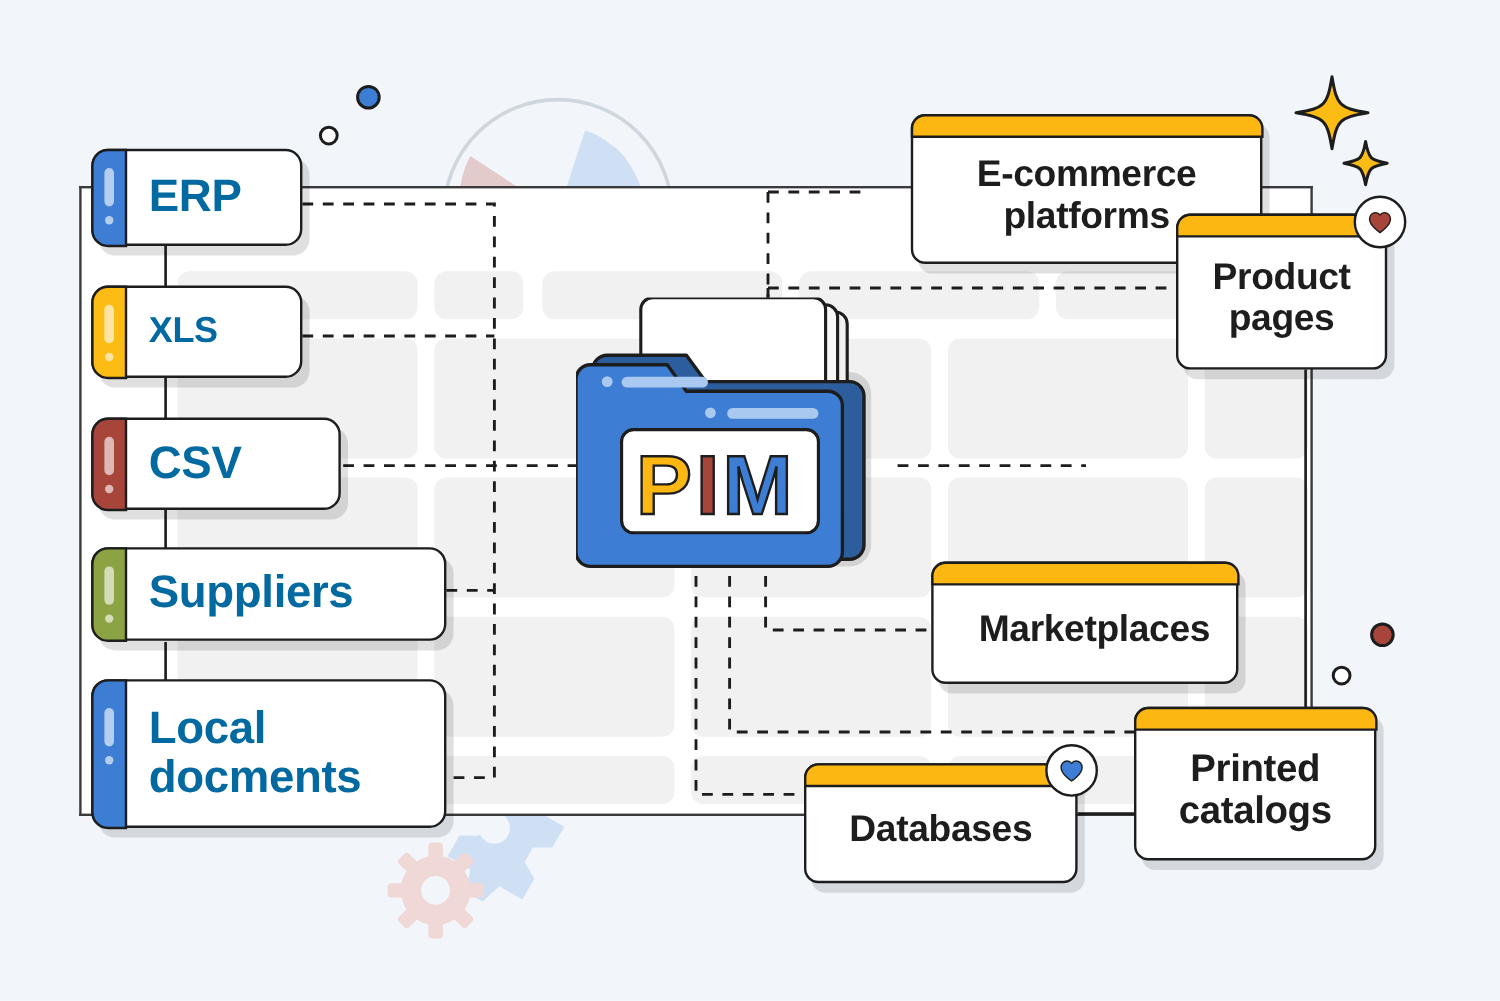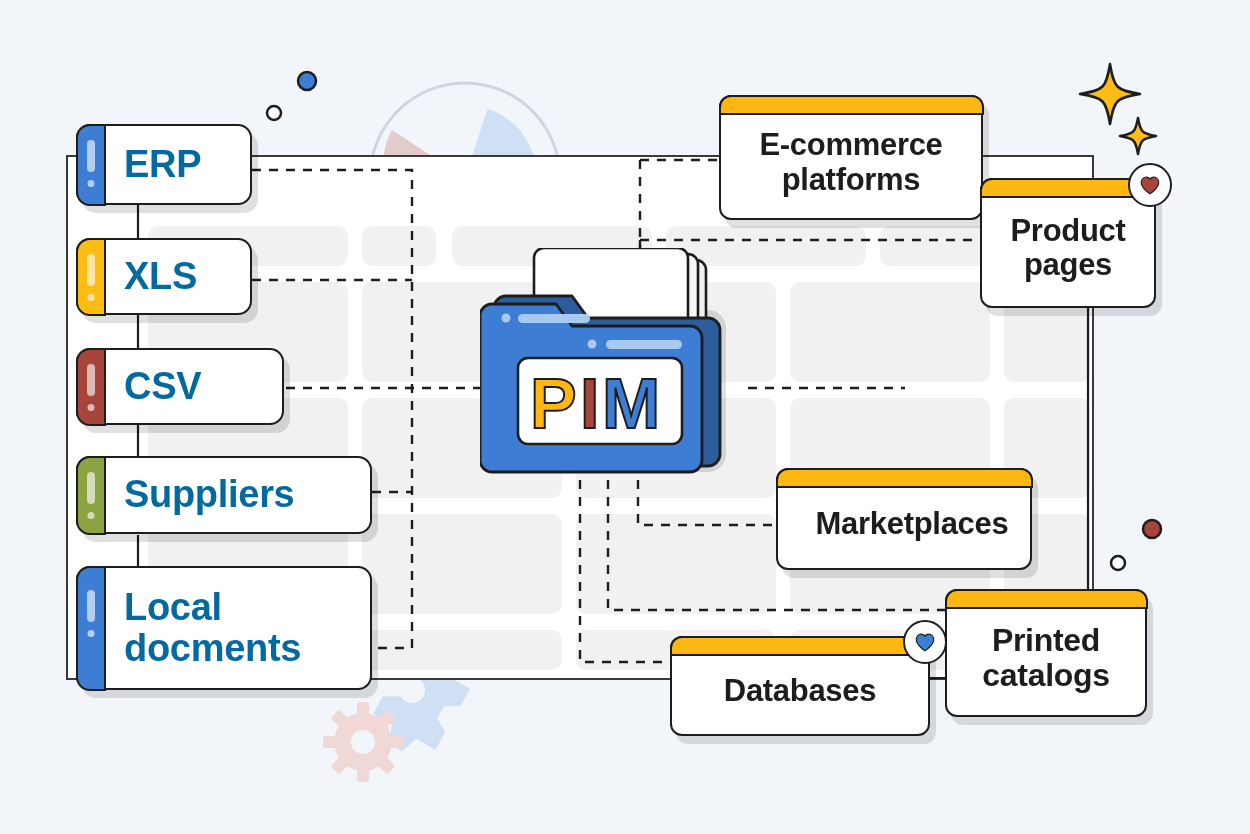--- a/index.html
+++ b/index.html
@@ -233,21 +233,21 @@
         <span class="dot"></span>
     </span>
     <span class="src-label" style="font-size:38px;">ERP</span>
   </div>
 
   <div class="src-card" style="left:76px;top:238px;width:176px;height:77px;">
     <span class="src-tab" style="background:#fcbc14;">
       <span class="pill"></span>
         <span class="dot"></span>
     </span>
-    <span class="src-label" style="font-size:38px;">XLS</span>
+    <span class="src-label" style="font-size:30px;">XLS</span>
   </div>
 
   <div class="src-card" style="left:76px;top:348px;width:208px;height:77px;">
     <span class="src-tab" style="background:#a8453b;">
       <span class="pill"></span>
         <span class="dot"></span>
     </span>
     <span class="src-label" style="font-size:38px;">CSV</span>
   </div>
 
@@ -288,21 +288,21 @@
       <rect x="126" y="92" width="76" height="9" rx="4.5" fill="#a9c9f0"></rect>
 
       <rect x="38" y="110" width="164" height="86" rx="10" fill="#ffffff" stroke="#1d1d1d" stroke-width="2.6"></rect>
 
       <text x="50" y="180" font-family="Liberation Sans, sans-serif" font-size="70" font-weight="bold" fill="#fcb713" stroke="#1d1d1d" stroke-width="2">P</text>
       <text x="100" y="180" font-family="Liberation Sans, sans-serif" font-size="70" font-weight="bold" fill="#a8453b" stroke="#1d1d1d" stroke-width="2">I</text>
       <text x="122" y="180" font-family="Liberation Sans, sans-serif" font-size="70" font-weight="bold" fill="#3d7dd4" stroke="#1d1d1d" stroke-width="2">M</text>
     </svg>
   </div>
 
-  <div class="dst-card" style="left:719px;top:95px;width:264px;height:125px;">
+  <div class="dst-card" style="left:759px;top:95px;width:293px;height:125px;">
     <span class="dst-bar"></span>
     <span class="dst-label" style="font-size:31px;">E-commerce platforms</span>
   </div>
 
   <div class="dst-card" style="left:980px;top:178px;width:176px;height:130px;">
     <span class="dst-bar"></span>
     <span class="badge" style="right:-18px;top:-17px;">
       <svg width="20" height="19" viewBox="0 0 24 22">
         <path d="M12 21 C12 21 1.5 14.2 1.5 7.4 C1.5 3.6 4.3 1 7.6 1 C9.8 1 11.2 2.2 12 3.4 C12.8 2.2 14.2 1 16.4 1 C19.7 1 22.5 3.6 22.5 7.4 C22.5 14.2 12 21 12 21 Z" fill="#a8453b" stroke="#1d1d1d" stroke-width="1.4" stroke-linejoin="round"></path>
       </svg>
@@ -314,21 +314,21 @@
   <div class="dst-card" style="left:776px;top:468px;width:256px;height:102px;padding-left:16px;">
     <span class="dst-bar"></span>
     <span class="dst-label" style="font-size:31px;">Marketplaces</span>
   </div>
 
   <div class="dst-card" style="left:945px;top:589px;width:202px;height:128px;">
     <span class="dst-bar"></span>
     <span class="dst-label" style="font-size:32px;">Printed catalogs</span>
   </div>
 
-  <div class="dst-card" style="left:670px;top:636px;width:260px;height:100px;">
+  <div class="dst-card" style="left:670px;top:636px;width:228px;height:100px;">
     <span class="dst-bar"></span>
     <span class="badge" style="right:-19px;top:-18px;">
       <svg width="20" height="19" viewBox="0 0 24 22">
         <path d="M12 21 C12 21 1.5 14.2 1.5 7.4 C1.5 3.6 4.3 1 7.6 1 C9.8 1 11.2 2.2 12 3.4 C12.8 2.2 14.2 1 16.4 1 C19.7 1 22.5 3.6 22.5 7.4 C22.5 14.2 12 21 12 21 Z" fill="#3d7dd4" stroke="#1d1d1d" stroke-width="1.4" stroke-linejoin="round"></path>
       </svg>
     </span>
     <span class="dst-label" style="font-size:31px;">Databases</span>
   </div>
 
 </div>

